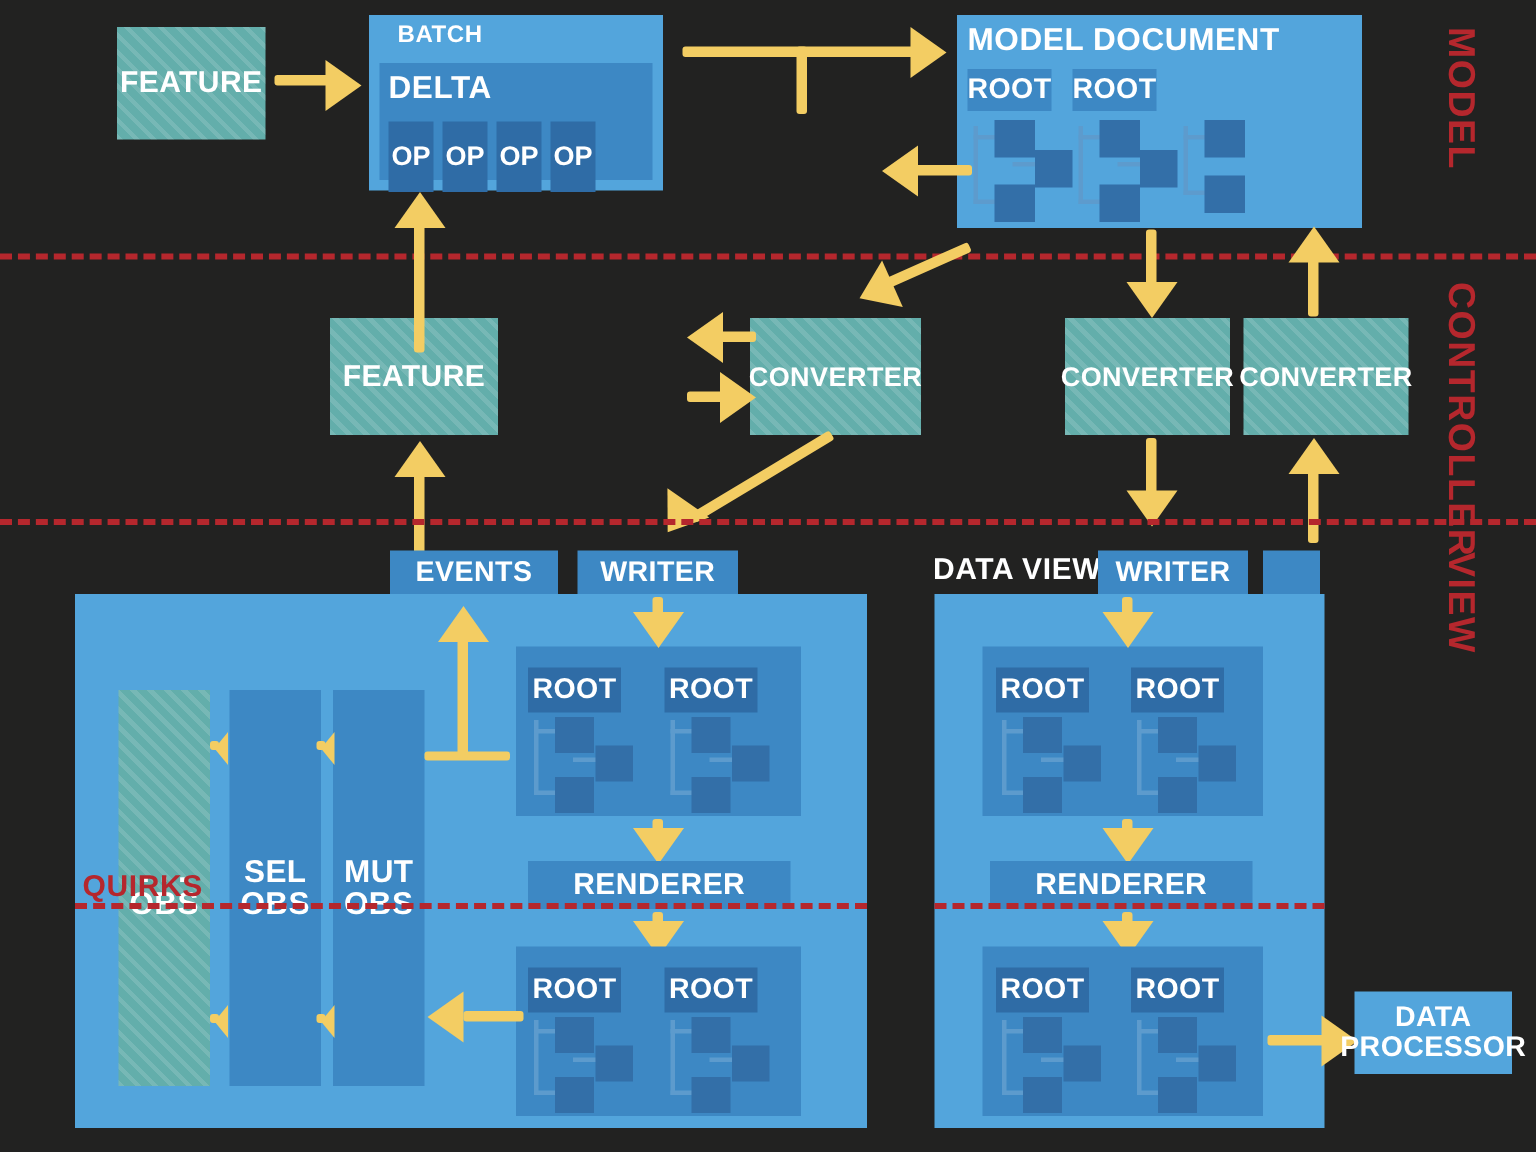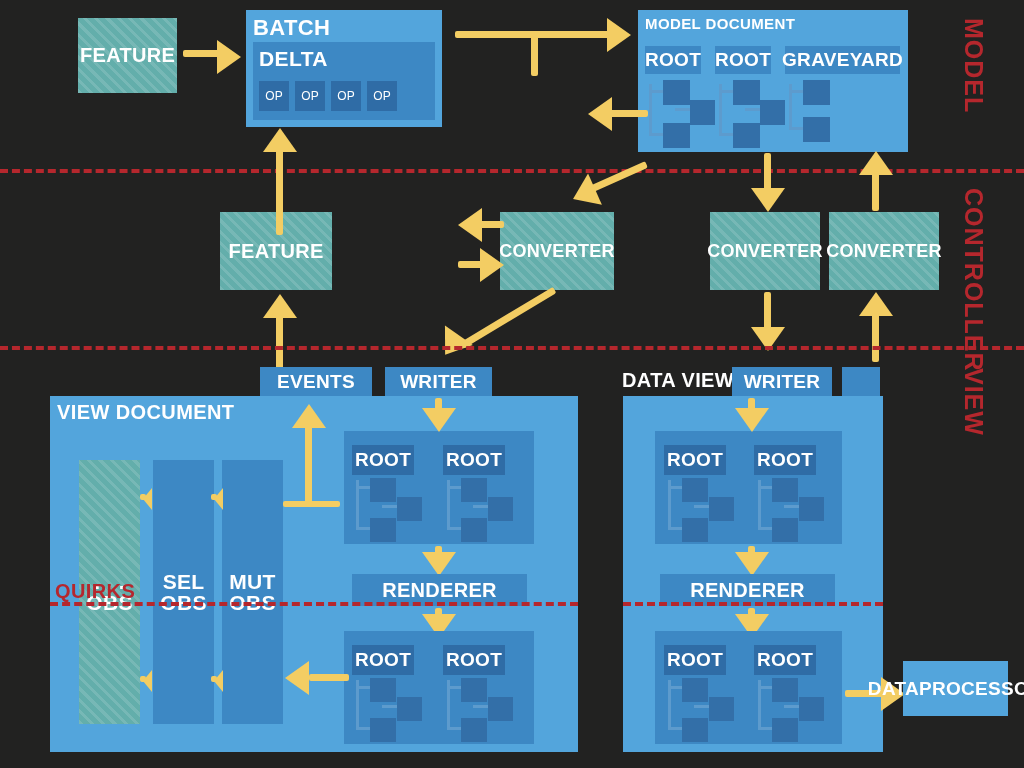--- a/index.html
+++ b/index.html
@@ -33,45 +33,45 @@
   .h-l{border-top:17px solid transparent;border-bottom:17px solid transparent;border-right:24px solid #f3cd63;}
   .h-u{border-left:17px solid transparent;border-right:17px solid transparent;border-bottom:24px solid #f3cd63;}
   .h-d{border-left:17px solid transparent;border-right:17px solid transparent;border-top:24px solid #f3cd63;}
   .h-sm.h-l{border-top:11px solid transparent;border-bottom:11px solid transparent;border-right:16px solid #f3cd63;}
 
   .tree{position:absolute;}
   .tree .node{position:absolute;background:#336fa8;}
   .tree .edge{position:absolute;background:#5d9bcd;}
 
   .ophold{position:absolute;display:flex;gap:6px;}
-  .op{width:30px;height:30px;background:#2f6ca6;color:#fff;font-weight:normal;font-size:12px;
+  .op{width:30px;height:47px;background:#2f6ca6;color:#fff;font-weight:bold;font-size:18px;
       display:flex;align-items:center;justify-content:center;}
 </style>
 </head>
 <body>
 
 <div id="stage">
 
   <div class="box teal" style="left:78px;top:18px;width:99px;height:75px;font-size:20px;">FEATURE</div>
 
   <div class="box blue" style="left:246px;top:10px;width:196px;height:117px;display:block;"></div>
-  <div class="lbl" style="left:253px;top:15px;font-size:22px;">BATCH</div>
+  <div class="lbl" style="left:265px;top:15px;font-size:16px;">BATCH</div>
   <div class="box bluemid" style="left:253px;top:42px;width:182px;height:78px;display:block;"></div>
   <div class="lbl" style="left:259px;top:47px;font-size:21px;">DELTA</div>
   <div class="ophold" style="left:259px;top:81px;">
     <div class="op">OP</div>
     <div class="op">OP</div>
     <div class="op">OP</div>
     <div class="op">OP</div>
   </div>
 
 
   <div class="box blue" style="left:638px;top:10px;width:270px;height:142px;display:block;"></div>
   <div class="lbl" style="left:645px;top:15px;font-size:21px;"></div>
-  <div class="lbl" style="left:645px;top:15px;font-size:15px;">MODEL DOCUMENT</div>
+  <div class="lbl" style="left:645px;top:15px;font-size:21px;">MODEL DOCUMENT</div>
 
   <div class="box bluemid" style="left:645px;top:46px;width:56px;height:28px;font-size:19px;">ROOT</div>
   <div class="tree" style="left:645px;top:78px;width:90px;height:68px;">
     <div class="edge" style="left:4px;top:6px;width:3px;height:52px;"></div>
     <div class="edge" style="left:4px;top:12px;width:16px;height:3px;"></div>
     <div class="edge" style="left:4px;top:55px;width:16px;height:3px;"></div>
     <div class="edge" style="left:30px;top:30px;width:22px;height:3px;"></div>
     <div class="node" style="left:18px;top:2px;width:27px;height:25px;"></div>
     <div class="node" style="left:45px;top:22px;width:25px;height:25px;"></div>
     <div class="node" style="left:18px;top:45px;width:27px;height:25px;"></div>
@@ -81,21 +81,20 @@
   <div class="tree" style="left:715px;top:78px;width:90px;height:68px;">
     <div class="edge" style="left:4px;top:6px;width:3px;height:52px;"></div>
     <div class="edge" style="left:4px;top:12px;width:16px;height:3px;"></div>
     <div class="edge" style="left:4px;top:55px;width:16px;height:3px;"></div>
     <div class="edge" style="left:30px;top:30px;width:22px;height:3px;"></div>
     <div class="node" style="left:18px;top:2px;width:27px;height:25px;"></div>
     <div class="node" style="left:45px;top:22px;width:25px;height:25px;"></div>
     <div class="node" style="left:18px;top:45px;width:27px;height:25px;"></div>
   </div>
 
-  <div class="box bluemid" style="left:785px;top:46px;width:115px;height:28px;font-size:19px;">GRAVEYARD</div>
   <div class="tree" style="left:785px;top:78px;width:90px;height:68px;">
     <div class="edge" style="left:4px;top:6px;width:3px;height:46px;"></div>
     <div class="edge" style="left:4px;top:12px;width:16px;height:3px;"></div>
     <div class="edge" style="left:4px;top:49px;width:16px;height:3px;"></div>
     <div class="node" style="left:18px;top:2px;width:27px;height:25px;"></div>
     <div class="node" style="left:18px;top:39px;width:27px;height:25px;"></div>
   </div>
 
   <div class="ar" style="left:183px;top:40px;">
     <div class="shaft" style="left:0;top:10px;width:36px;height:7px;"></div>
@@ -177,21 +176,20 @@
     <div class="head h-u" style="left:17px;top:0;"></div>
   </div>
 
   <div class="sep" style="top:346px;"></div>
 
 
   <div class="box bluemid" style="left:260px;top:367px;width:112px;height:29px;font-size:19px;">EVENTS</div>
   <div class="box bluemid" style="left:385px;top:367px;width:107px;height:29px;font-size:19px;">WRITER</div>
 
   <div class="box blue" style="left:50px;top:396px;width:528px;height:356px;display:block;"></div>
-  <div class="lbl" style="left:57px;top:401px;font-size:20px;">VIEW DOCUMENT</div>
 
   <div class="box teal" style="left:79px;top:460px;width:61px;height:264px;flex-direction:column;font-size:21px;">
     <span>. . .</span>
     <span>OBS</span>
   </div>
   <div class="box bluemid" style="left:153px;top:460px;width:61px;height:264px;flex-direction:column;font-size:21px;">
     <span>SEL</span>
     <span>OBS</span>
   </div>
   <div class="box bluemid" style="left:222px;top:460px;width:61px;height:264px;flex-direction:column;font-size:21px;">
@@ -358,18 +356,18 @@
     <div class="node" style="left:18px;top:40px;width:26px;height:24px;"></div>
   </div>
 
   <div class="sep q" style="top:602px;left:623px;width:260px;"></div>
 
   <div class="ar" style="left:845px;top:680px;">
     <div class="shaft" style="left:0;top:10px;width:38px;height:7px;"></div>
     <div class="head h-r" style="left:36px;top:-3px;"></div>
   </div>
 
-  <div class="box blue" style="left:903px;top:661px;width:105px;height:55px;font-size:19px;flex-direction:row;">
+  <div class="box blue" style="left:903px;top:661px;width:105px;height:55px;font-size:19px;flex-direction:column;">
     <span>DATA</span>
     <span>PROCESSOR</span>
   </div>
 
 </div>
 
 </body></html>

